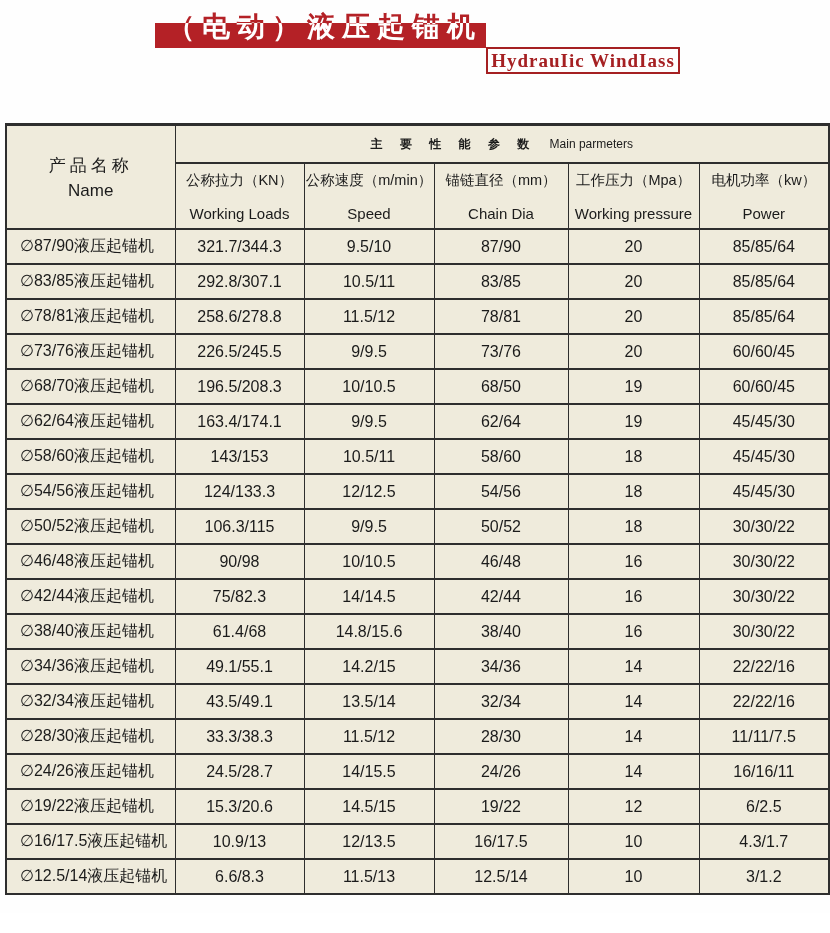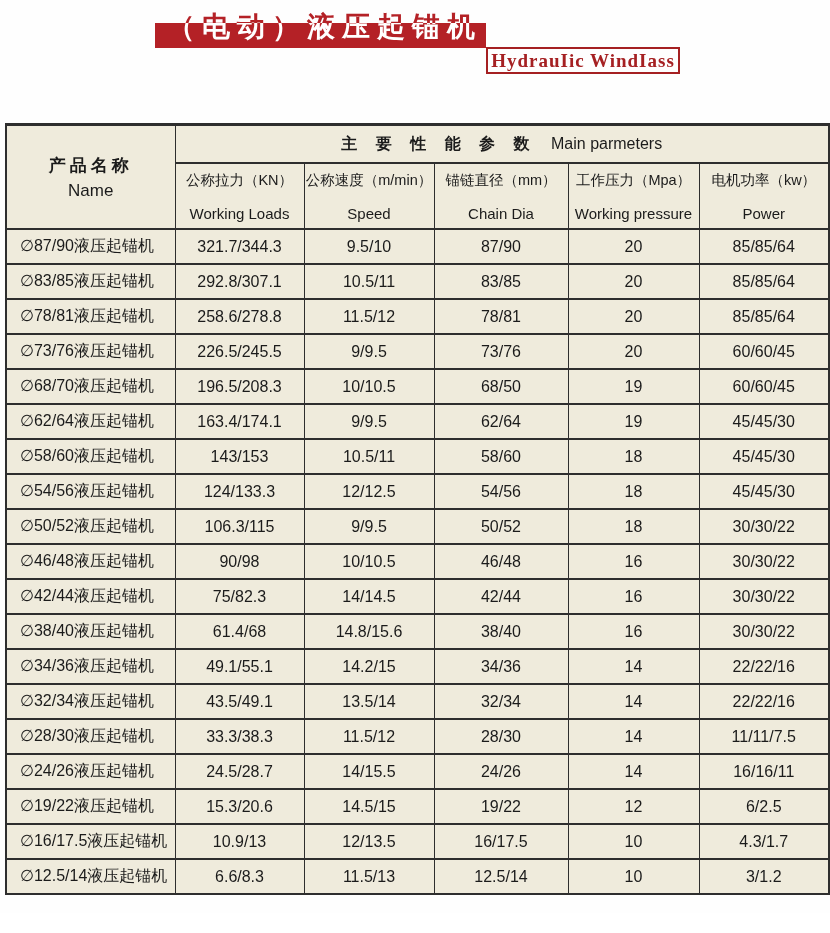--- a/index.html
+++ b/index.html
@@ -90,30 +90,30 @@
     border-bottom: 2px solid #2e2e2e;
     padding: 0;
     text-align: center;
     vertical-align: middle;
     overflow: hidden;
   }
   .spec-table { border: 2px solid #2e2e2e; border-top: 3px solid #2e2e2e; }
 
   .th-main {
     height: 36px;
-    font-size: 16px;
+    font-size: 12px;
     font-weight: bold;
   }
   .th-main .cn { letter-spacing: 7px; }
   .th-main .en { font-weight: normal; letter-spacing: 0px; margin-left: 10px; }
 
   .th-name {
     font-size: 17px;
   }
-  .th-name .cn { font-weight: bold; letter-spacing: 4px; display:block; }
+  .th-name .cn { font-weight: normal; letter-spacing: 4px; display:block; }
   .th-name .en { font-weight: normal; display:block; margin-top: 4px; }
 
   .th-sub { height: 64px; font-size: 14px; font-weight: normal; }
   .th-sub .cn { display: block; font-size: 14.5px; margin-bottom: 15px; }
   .th-sub .en { display: block; font-size: 15px; }
 
   .spec-table td {
     height: 33px;
     font-size: 16px;
   }

